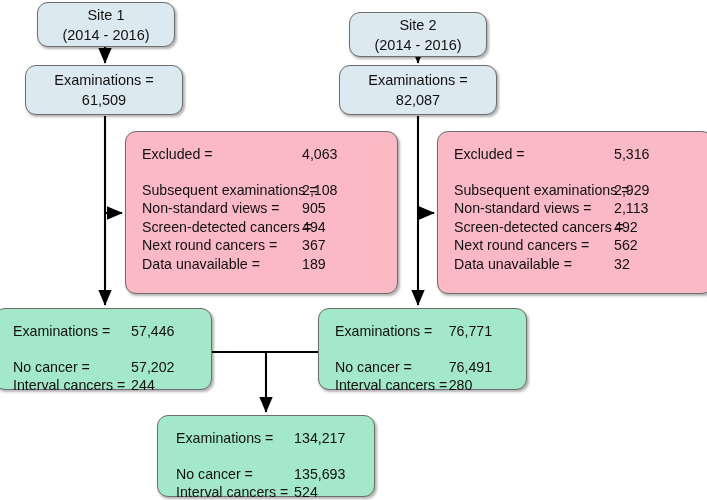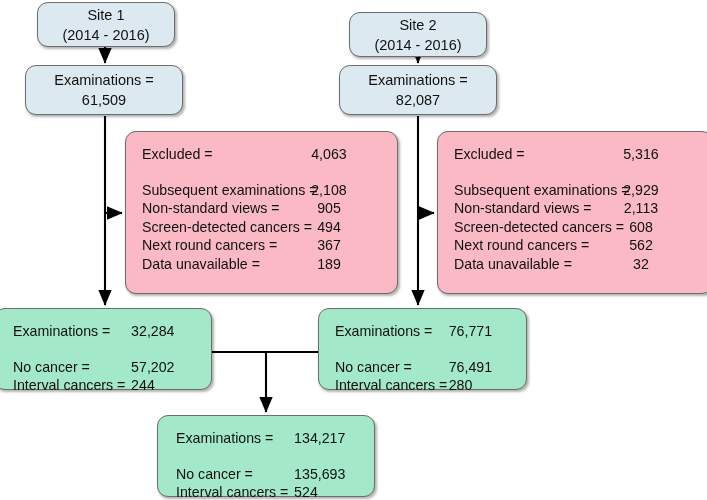--- a/index.html
+++ b/index.html
@@ -68,21 +68,21 @@
   }
   .row .val {
     font-size: 14.2px;
     color: #111111;
   }
   .row.spacer { height: 17px; }
 
   
   .pink .row .lbl { width: 160px; }
   .pink .row.head .lbl { width: 160px; }
-  .pink .row .val { width: 54px; text-align: center; }
+  .pink .row .val { width: 54px; }
 
   
   .green .row .lbl { width: 120px; }
   .green .row .val { width: 70px; }
 </style>
 </head>
 <body>
 
 <div id="canvas">
 
@@ -144,21 +144,21 @@
     </div>
     <div class="row">
       <span class="lbl">Data unavailable =</span>
       <span class="val">189</span>
     </div>
   </div>
 
   <div class="node green rows" style="left:-6px; top:308px; width:218px; height:82px; padding-left:18px;">
     <div class="row head">
       <span class="lbl">Examinations =</span>
-      <span class="val">32,284</span>
+      <span class="val">57,446</span>
     </div>
     <div class="row spacer"></div>
     <div class="row">
       <span class="lbl">No cancer =</span>
       <span class="val">57,202</span>
     </div>
     <div class="row">
       <span class="lbl">Interval cancers =</span>
       <span class="val">244</span>
     </div>
@@ -183,21 +183,21 @@
     <div class="row">
       <span class="lbl">Subsequent examinations =</span>
       <span class="val">2,929</span>
     </div>
     <div class="row">
       <span class="lbl">Non-standard views =</span>
       <span class="val">2,113</span>
     </div>
     <div class="row">
       <span class="lbl">Screen-detected cancers =</span>
-      <span class="val">608</span>
+      <span class="val">492</span>
     </div>
     <div class="row">
       <span class="lbl">Next round cancers =</span>
       <span class="val">562</span>
     </div>
     <div class="row">
       <span class="lbl">Data unavailable =</span>
       <span class="val">32</span>
     </div>
   </div>

